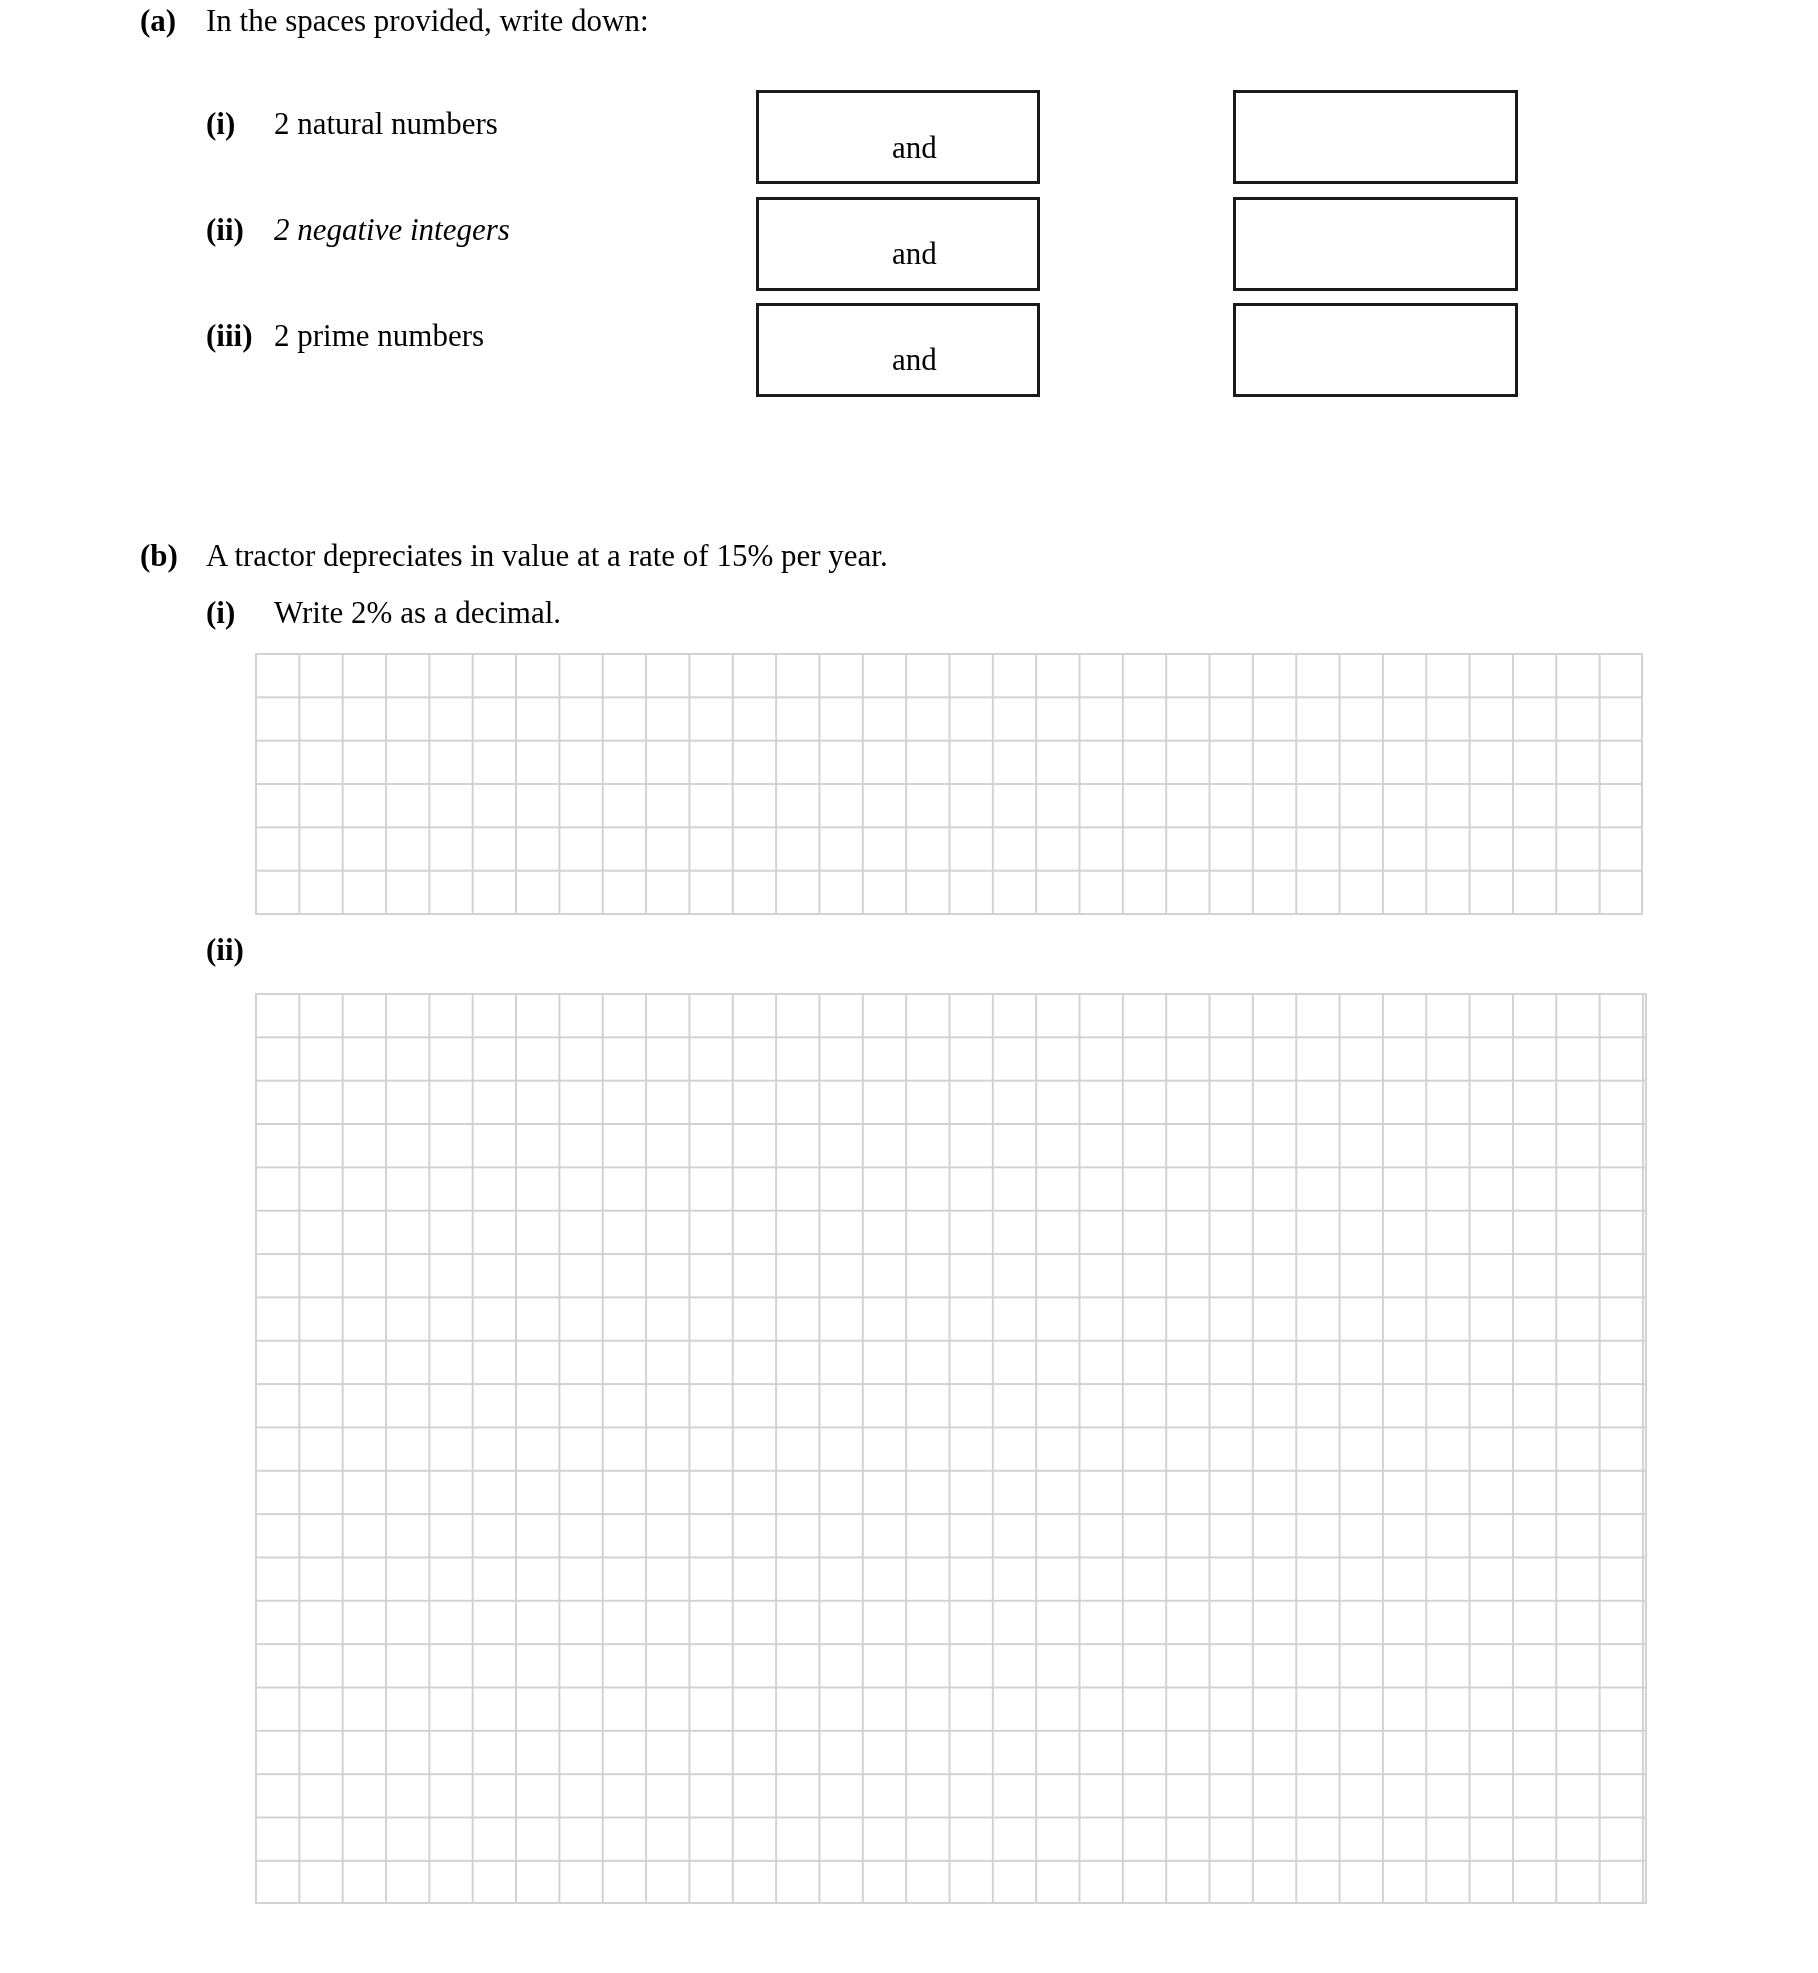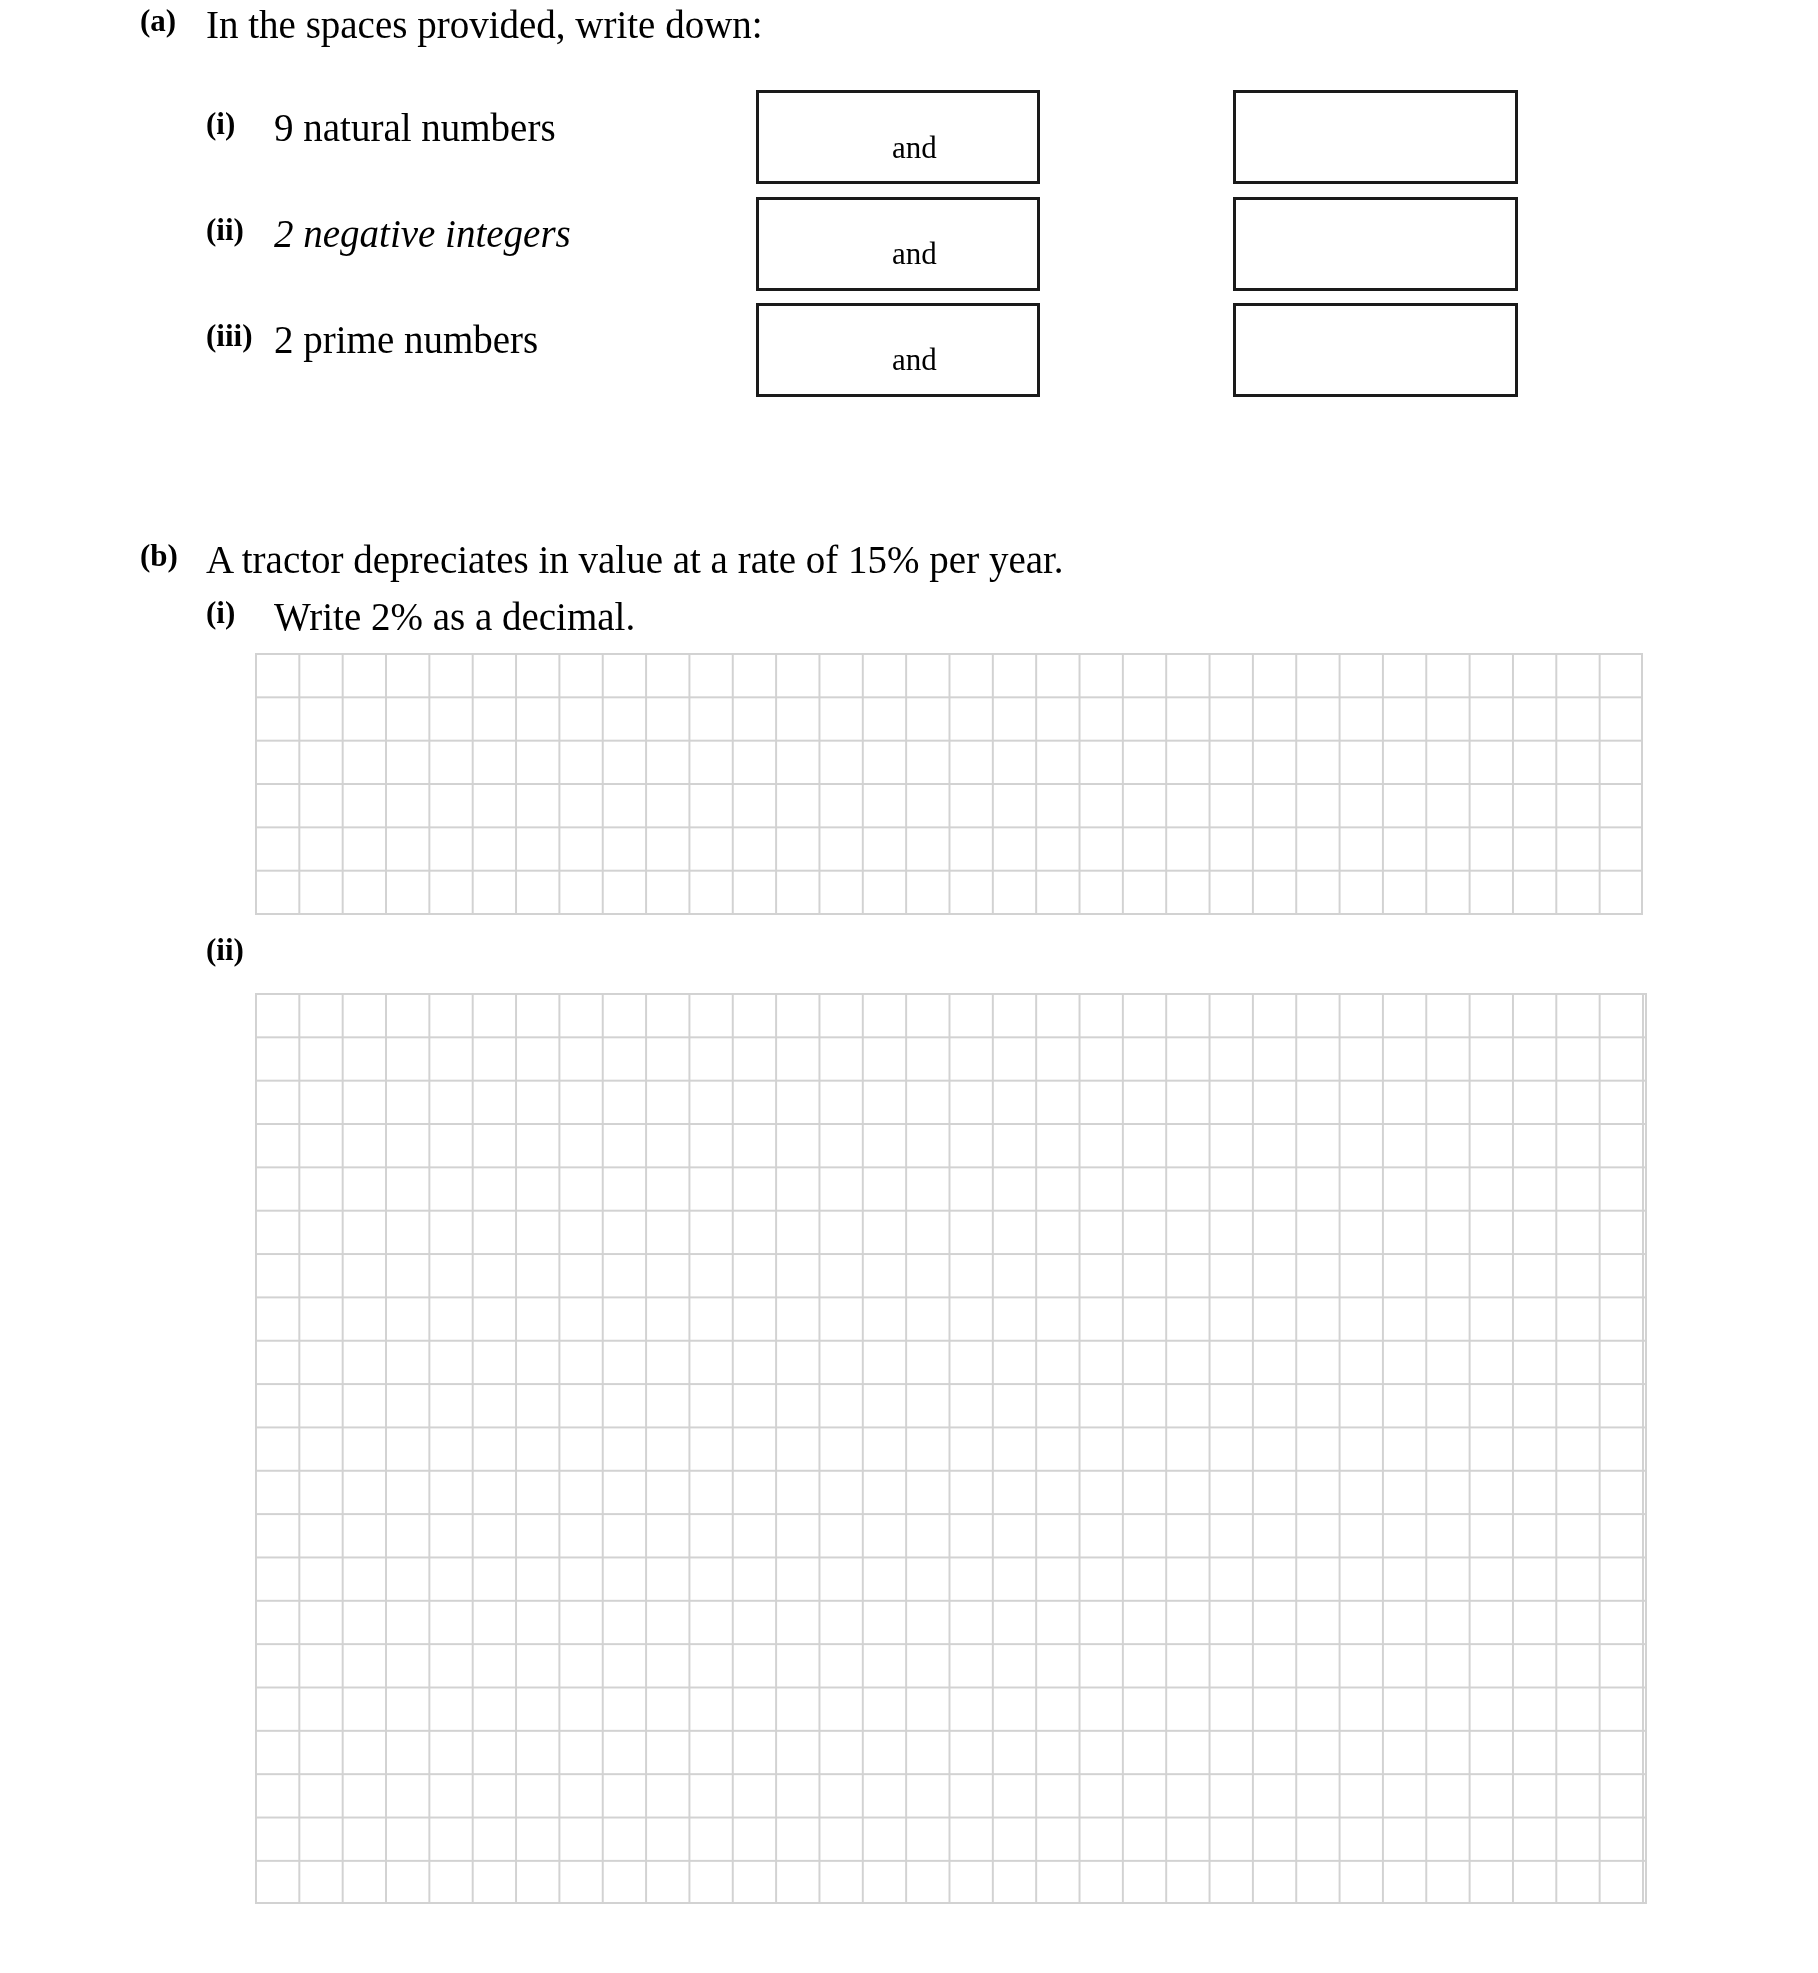--- a/index.html
+++ b/index.html
@@ -33,21 +33,21 @@
   }
   .lbl-roman {
     position: absolute;
     font-weight: bold;
     font-size: 31px;
     line-height: 1;
     white-space: nowrap;
   }
   .txt {
     position: absolute;
-    font-size: 39px;
+    font-size: 31px;
     line-height: 1;
     white-space: nowrap;
   }
   .txt-and {
     position: absolute;
     font-size: 31px;
     line-height: 1;
     white-space: nowrap;
     margin-top: 24px;
   }
@@ -76,21 +76,21 @@
 </head>
 <body>
 
 <div class="page">
 
   <span class="lbl-part" style="left:140px; top:5px;">(a)</span>
 
   <span class="txt" style="left:206px; top:5px;">In the spaces provided, write down:</span>
 
   <span class="lbl-roman" style="left:206px; top:108px;">(i)</span>
-  <span class="txt" style="left:274px; top:108px;">9 natural numbers</span>
+  <span class="txt" style="left:274px; top:108px;">2 natural numbers</span>
   <div class="ans-box" style="left:756px; top:90px; width:284px; height:94px;"></div>
   <span class="txt-and" style="left:892px; top:108px;">and</span>
   <div class="ans-box" style="left:1233px; top:90px; width:285px; height:94px;"></div>
 
   <span class="lbl-roman" style="left:206px; top:214px;">(ii)</span>
   <span class="txt" style="left:274px; top:214px;font-style:italic;">2 negative integers</span>
   <div class="ans-box" style="left:756px; top:197px; width:284px; height:94px;"></div>
   <span class="txt-and" style="left:892px; top:214px;">and</span>
   <div class="ans-box" style="left:1233px; top:197px; width:285px; height:94px;"></div>
 

